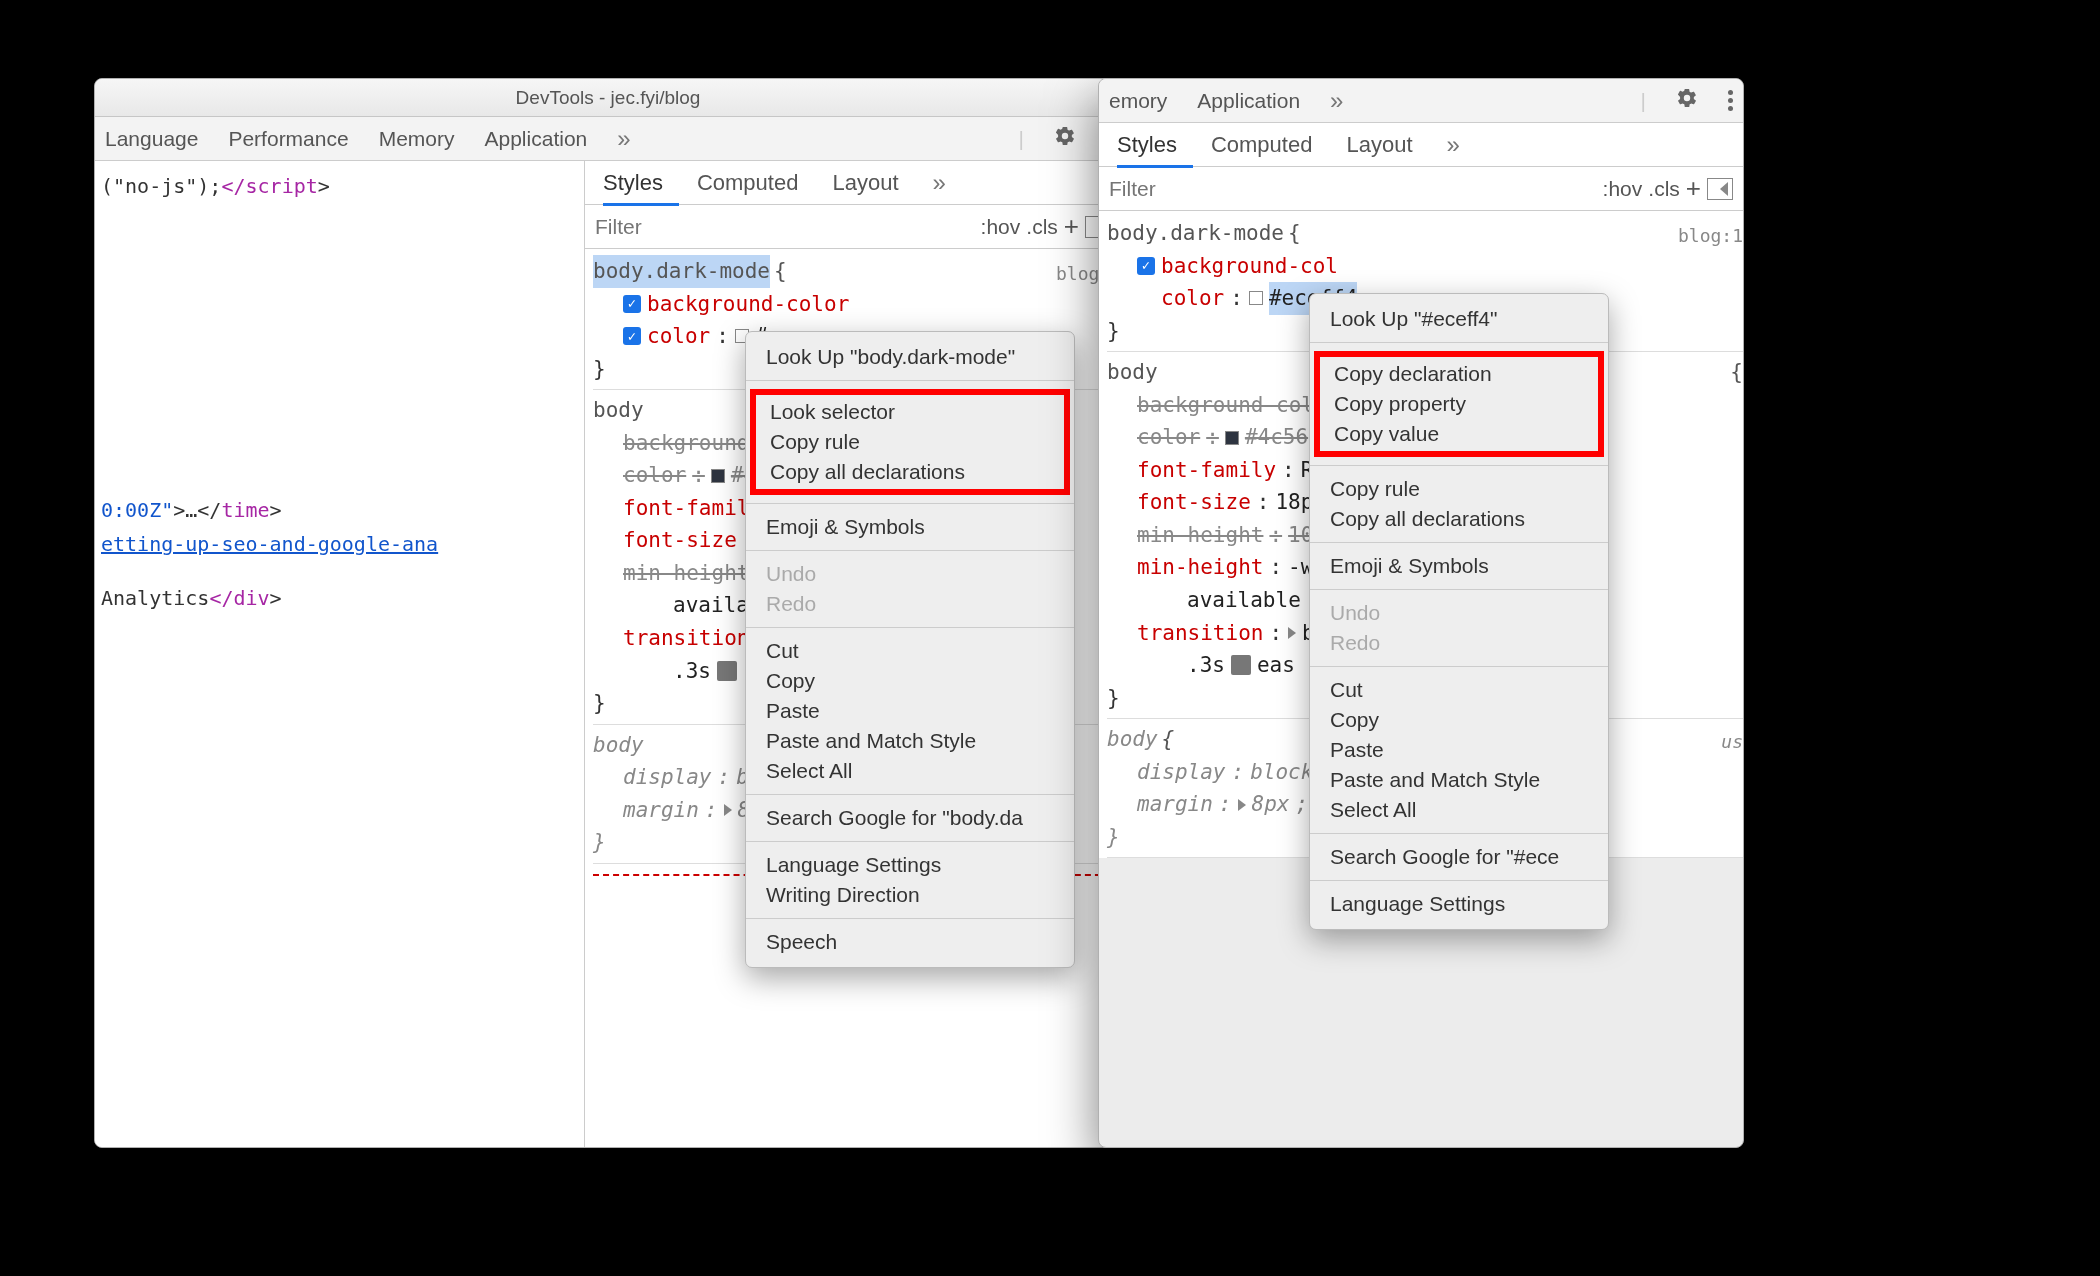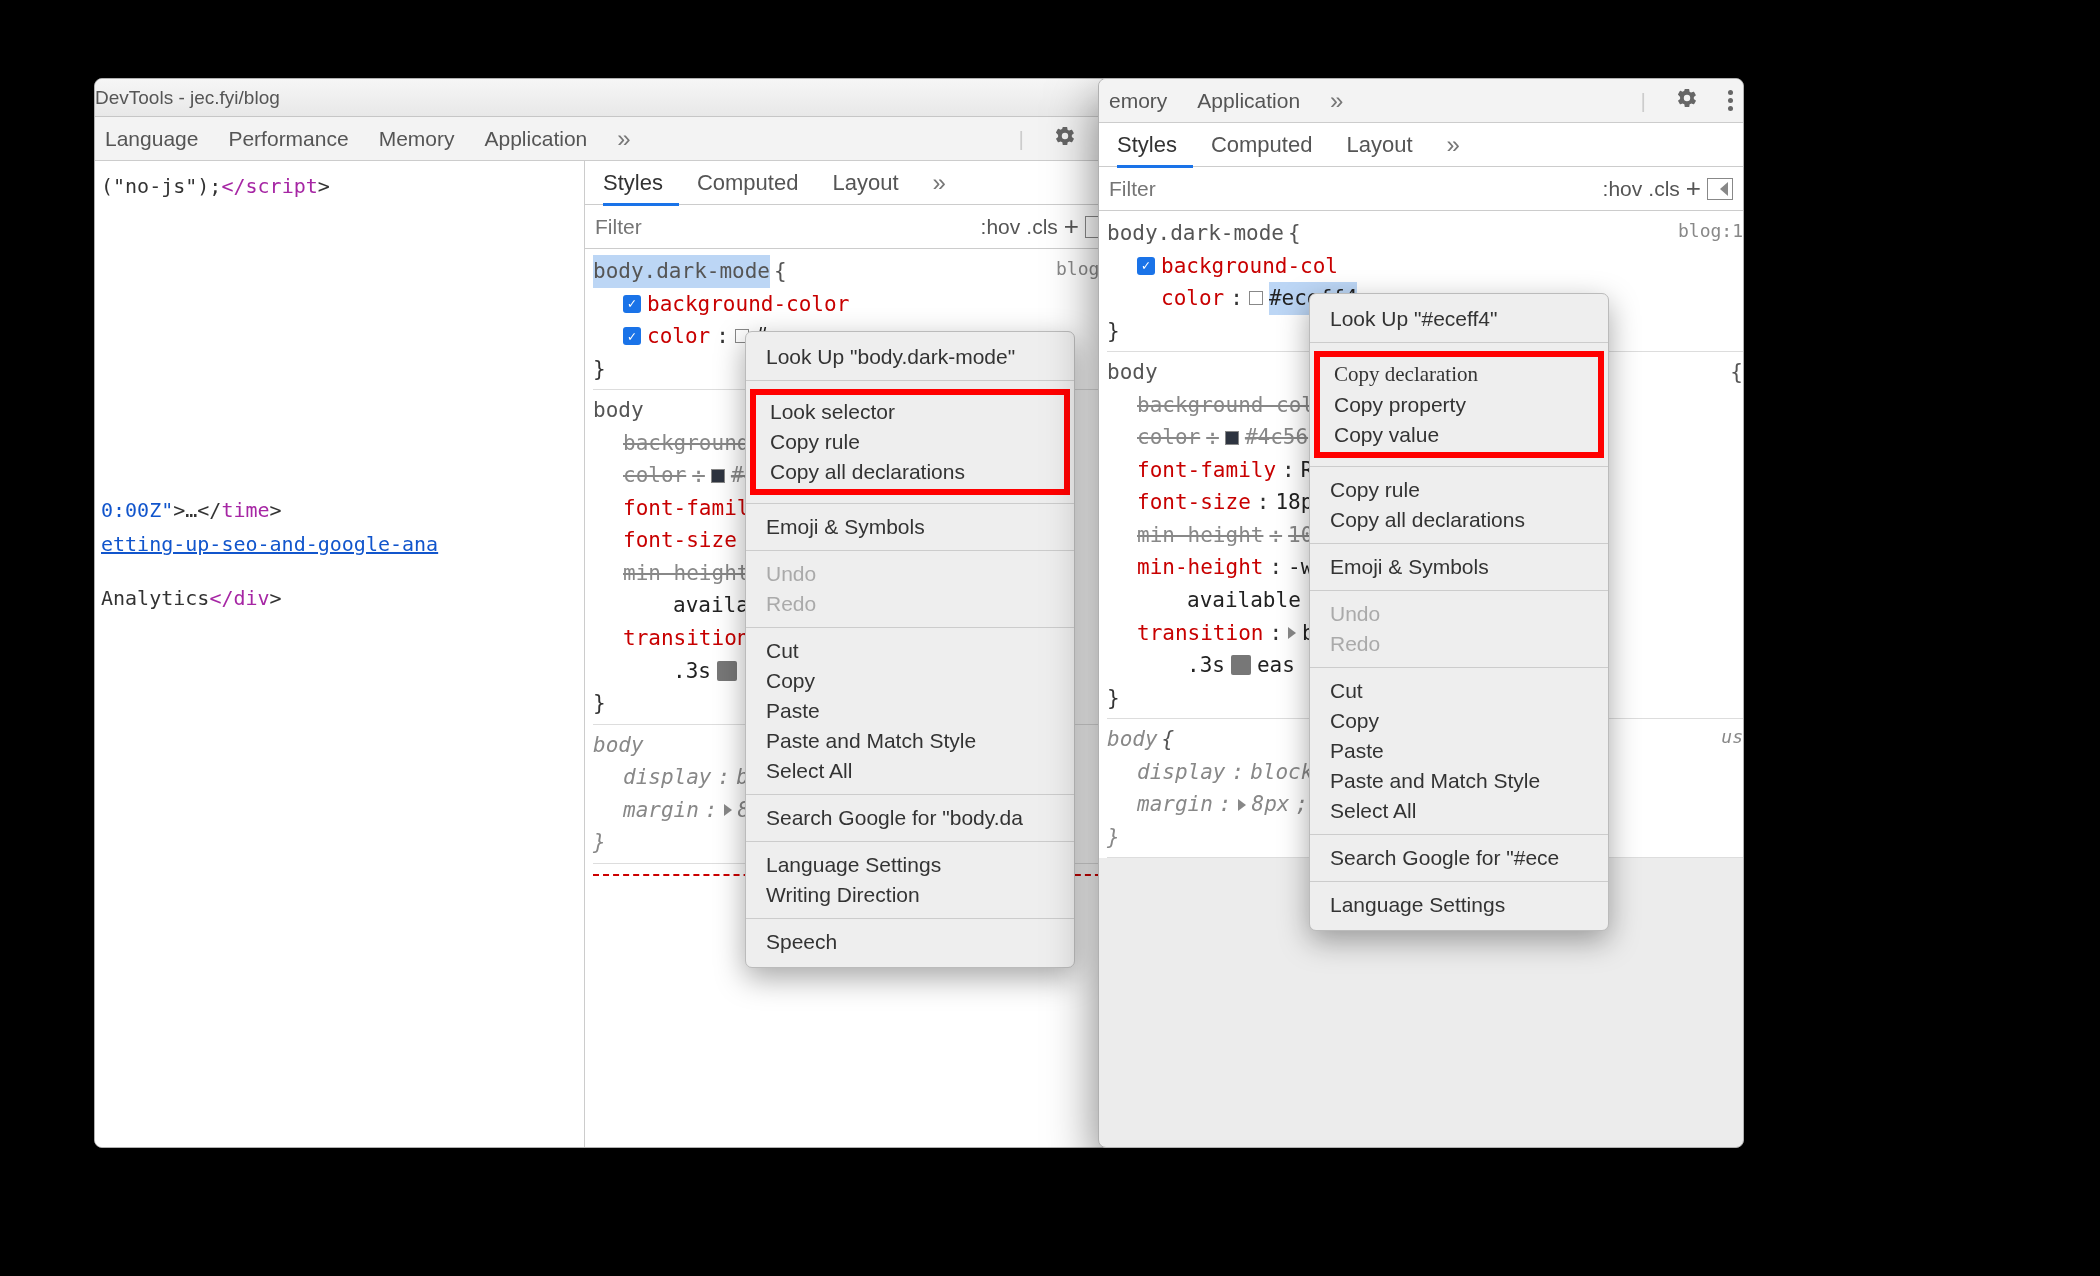--- a/index.html
+++ b/index.html
@@ -4,21 +4,21 @@
   <style>
     * { margin:0; padding:0; box-sizing:border-box; }
     body { background:#000; font-family:-apple-system,Helvetica,Arial,sans-serif; font-size:16px; color:#333; width:2100px; height:1276px; position:relative; }
     .mono { font-family:'Menlo','Monaco',monospace; }
 
     .win { position:absolute; top:78px; background:#ececec; border:1px solid #b0b0b0; border-radius:8px; box-shadow:0 20px 50px rgba(0,0,0,.5); overflow:hidden; height:1070px; }
     #win1 { left:94px;  width:1028px; z-index:1; }
     #win2 { left:1098px; width:646px; z-index:2; }
 
     .titlebar { height:38px; background:linear-gradient(#f6f6f6,#e8e8e8); border-bottom:1px solid #c6c6c6; position:relative; }
-    .titlebar span.title { position:absolute; left:0; right:0; text-align:left; line-height:38px; font-size:19px; color:#555;}
+    .titlebar span.title { position:absolute; left:0; right:0; text-align:center; line-height:38px; font-size:19px; color:#555;}
 
     .tabs-main { height:44px; background:#f3f3f3; border-bottom:1px solid #ccc; display:flex; align-items:center; gap:30px; padding:0 10px; font-size:21px; color:#555; }
     .tabs-main .spacer{flex:1;}
     .chev { font-size:24px; color:#777; }
     .icon-btn svg { width:22px; height:22px; fill:#666; }
     .kebab { display:flex; flex-direction:column; gap:3px;}
     .kebab i{width:5px;height:5px;border-radius:50%;background:#666;display:block;}
 
     .cols { display:flex; height:100%; }
     .col-src { background:#fff; border-right:1px solid #ccc; padding:8px 6px; font-size:20px; line-height:1.7; color:#333; width:490px; position:relative;}
@@ -31,21 +31,21 @@
     .subtabs { height:44px; border-bottom:1px solid #ccc; display:flex; align-items:center; font-size:22px; color:#555; gap:34px; padding:0 18px;}
     .subtabs .active{ color:#333;}
     .subtabs .underline{ position:absolute; height:3px; background:#1a73e8; width:76px; left:18px; top:42px;}
     .filterbar{height:44px;border-bottom:1px solid #ccc;display:flex;align-items:center;font-size:21px;color:#555;padding:0 10px;gap:6px;}
     .filterbar input{border:0;background:transparent;font-size:21px;color:#888;flex:1;min-width:40px;outline:none;}
     .sidetoggle{width:26px;height:22px;border:1px solid #888;position:relative;}
     .sidetoggle::after{content:'';position:absolute;right:4px;top:3px;width:0;height:0;border-right:8px solid #888;border-top:7px solid transparent;border-bottom:7px solid transparent;}
 
     .rules{padding:6px 0 0 8px;font-size:21px;line-height:1.55;}
     .rule{border-bottom:1px solid #ddd;padding-bottom:4px;margin-bottom:4px;}
-    .sel-line{display:flex;justify-content:space-between;align-items:flex-start;}
+    .sel-line{display:flex;justify-content:space-between;align-items:flex-end;}
     .sel-sel{color:#555;}
     .sel-src{color:#888;font-size:18px;}
     .rule.highlight .sel-sel{background:#bcd6f5;}
     .val-highlight{background:#bcd6f5;}
     .prop{margin-left:30px;display:flex;align-items:center;gap:6px;}
     .prop .cb{width:18px;height:18px;display:inline-flex;align-items:center;justify-content:center;border-radius:3px;}
     .prop .cb.on{background:#1a73e8;color:#fff;font-size:14px;}
     .propname{color:#c80000;}
     .propval{color:#222;}
     .strike{text-decoration:line-through;color:#888;}
@@ -313,21 +313,21 @@
             <span class="uastyle">;</span>
           </div>
         <div class="uastyle">}</div>
       </div>
     </div>
 
     <div class="ctxmenu" style="top:170px;left:210px;width:300px;">
       <div class="item">Look Up "#eceff4"</div>
       <div class="sep"></div>
       <div class="redbox">
-        <div class="item" style="padding-left:0;font-family:Liberation Serif, serif;">Copy declaration</div>
+        <div class="item" style="padding-left:0;">Copy declaration</div>
         <div class="item" style="padding-left:0;">Copy property</div>
         <div class="item" style="padding-left:0;">Copy value</div>
       </div>
       <div class="sep"></div>
       <div class="item">Copy rule</div>
       <div class="item">Copy all declarations</div>
       <div class="sep"></div>
       <div class="item">Emoji &amp; Symbols</div>
       <div class="sep"></div>
       <div class="item disabled">Undo</div>

